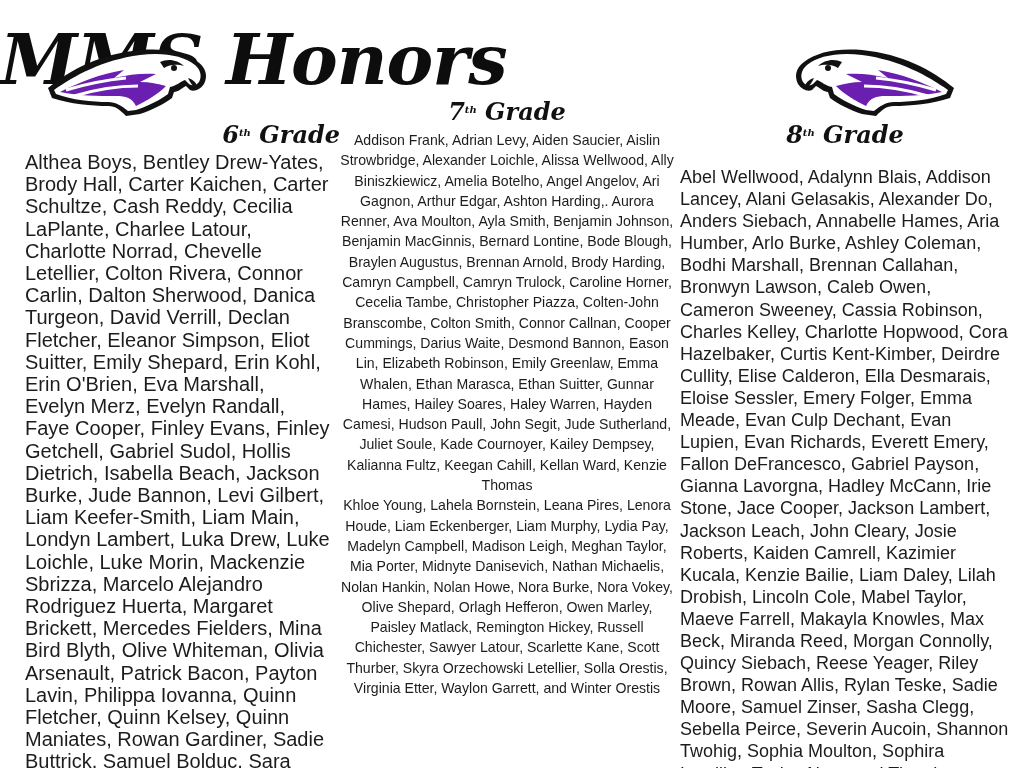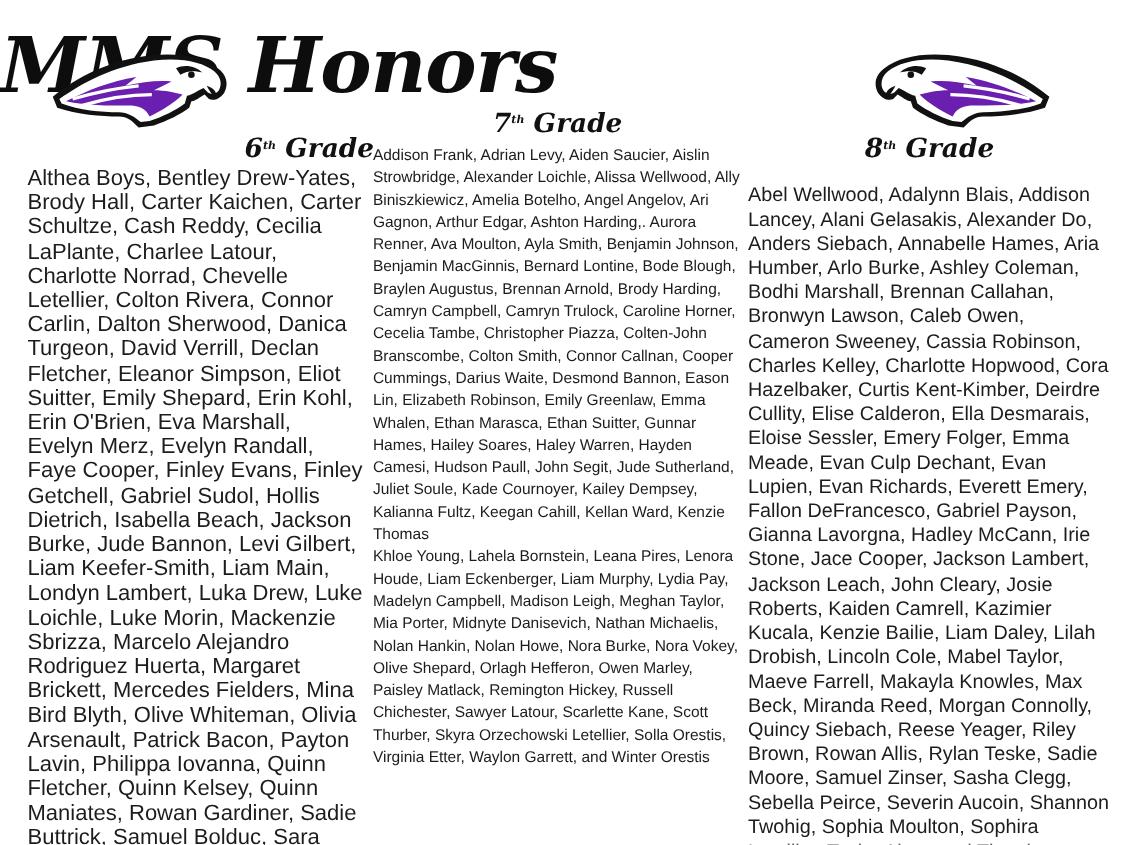--- a/index.html
+++ b/index.html
@@ -22,21 +22,21 @@
     font-family:"DejaVu Serif", "Liberation Serif", serif;
     font-style:italic; font-weight:bold; font-size:24px; line-height:28px; color:#111;
   }
   .grade-head sup { font-size:10px; vertical-align:top; position:relative; top:-2px; }
   .col {
     position:absolute; margin:0;
     font-family:"Liberation Sans", "DejaVu Sans", sans-serif;
     color:#1c1c1c; word-wrap:break-word;
   }
   .col6 { left:25px; top:151px; width:305px; font-size:20px; line-height:22.2px; }
-  .col7 { left:339px; top:130px; width:336px; font-size:14.1px; line-height:20.3px; }
+  .col7 { left:339px; top:130px; width:336px; font-size:14.1px; line-height:20.3px;text-align:center; }
   .col8 { left:680px; top:166px; width:330px; font-size:18px; line-height:22.1px; }
   .col p { margin:0; }
 </style>
 </head>
 <body>
 
 <div class="title">MMS Honors</div>
 
 <svg class="logo left" viewBox="0 0 170 80">
   <g>

